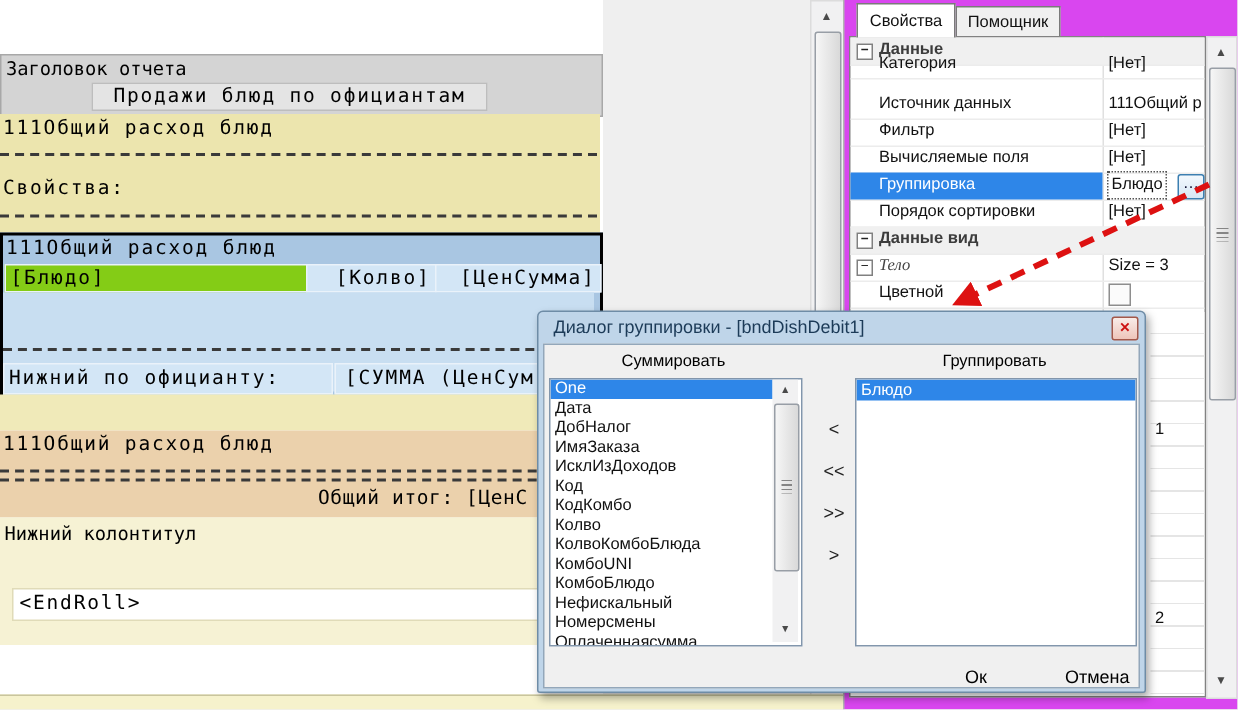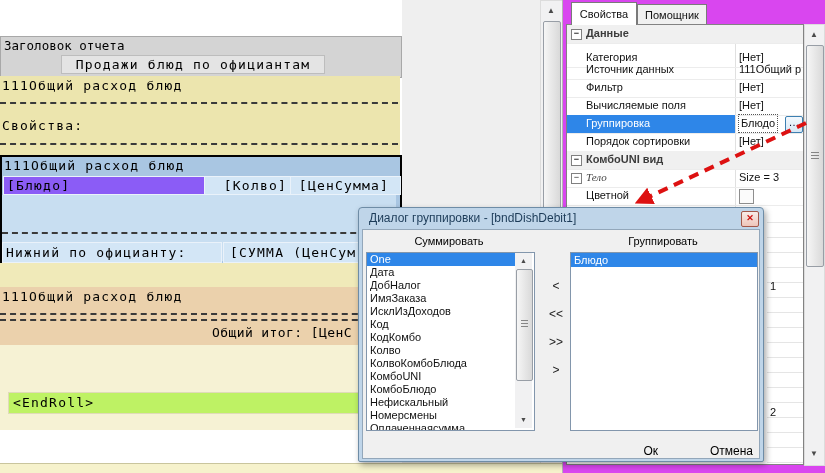--- a/index.html
+++ b/index.html
@@ -63,44 +63,45 @@
       <div class="abs band-dots" style="left:0;top:76px;width:400px;height:79px;background:#ece5ae;">
         <div class="abs ctext" style="left:2px;top:2px;">111Общий расход блюд</div>
         <div class="abs dashline" style="left:0;top:26px;width:398px;"></div>
         <div class="abs ctext" style="left:2px;top:42px;">Свойства:</div>
         <div class="abs dashline" style="left:0;top:67px;width:398px;"></div>
       </div>
 
       <div class="abs" style="left:0;top:155px;width:398px;height:108px;background:#a9c6e2;border:2px solid #000;">
         <div class="abs ctext" style="left:2px;top:1px;">111Общий расход блюд</div>
 
-        <div class="abs ctext fieldbox" style="left:1px;top:19px;width:197px;height:17px;line-height:17px;padding-left:3px;background:#8b5cf6;border:1px solid #eaf2fa;">[Блюдо]</div>
+        <div class="abs ctext fieldbox" style="left:1px;top:19px;width:197px;height:17px;line-height:17px;padding-left:3px;background:#84cc16;border:1px solid #eaf2fa;">[Блюдо]</div>
         <div class="abs ctext fieldbox" style="left:202px;top:19px;width:82px;height:17px;line-height:17px;text-align:right;padding-right:3px;background:#d3e6f6;border:1px solid #eaf2fa;">[Колво]</div>
-        <div class="abs ctext fieldbox" style="left:288px;top:19px;width:106px;height:17px;line-height:17px;text-align:center;padding-right:3px;background:#d3e6f6;border:1px solid #eaf2fa;">[ЦенСумма]</div>
+        <div class="abs ctext fieldbox" style="left:288px;top:19px;width:106px;height:17px;line-height:17px;text-align:right;padding-right:3px;background:#d3e6f6;border:1px solid #eaf2fa;">[ЦенСумма]</div>
 
         <div class="abs band-dots" style="left:0;top:38px;width:394px;height:47px;background:#c8def1;">
           <div class="abs dashline" style="left:0;top:37px;width:394px;"></div>
         </div>
 
         <div class="abs" style="left:0;top:85px;width:394px;height:19px;background:#c8def1;">
           <div class="abs ctext fieldbox" style="left:0;top:0;width:215px;height:19px;line-height:19px;padding-left:3px;background:#d3e6f6;border:1px solid #eaf2fa;">Нижний по официанту:</div>
           <div class="abs ctext fieldbox" style="left:221px;top:0;width:173px;height:19px;line-height:19px;padding-left:6px;background:#d3e6f6;border:1px solid #eaf2fa;">[СУММА (ЦенСум</div>
         </div>
       </div>
 
       <div class="abs band-dots" style="left:0;top:263px;width:400px;height:24px;background:#f0eab9;"></div>
 
       <div class="abs band-dots" style="left:0;top:287px;width:400px;height:58px;background:#ebd1ac;">
         <div class="abs ctext" style="left:2px;top:2px;">111Общий расход блюд</div>
         <div class="abs eqline" style="left:0;top:26px;width:398px;"></div>
         <div class="abs ctext" style="left:212px;top:38px;letter-spacing:.4px;">Общий итог: [ЦенС</div>
       </div>
 
       <div class="abs band-dots" style="left:0;top:345px;width:400px;height:85px;background:#f6f2d4;">
-        <div class="abs ctext fieldbox" style="left:8px;top:47px;width:386px;height:20px;line-height:20px;padding-left:4px;background:#bef264;border:1px solid #e0dbb8;">&lt;EndRoll&gt;</div>
+        <div class="abs blabel" style="left:3px;top:3px;">Нижний колонтитул</div>
+        <div class="abs ctext fieldbox" style="left:8px;top:47px;width:386px;height:20px;line-height:20px;padding-left:4px;background:#ffffff;border:1px solid #e0dbb8;">&lt;EndRoll&gt;</div>
       </div>
     </div>
 
     <div class="abs sbtrack" style="left:540px;top:0;width:21px;height:463px;">
       <div class="abs sbtn" style="left:2px;top:2px;width:16px;height:15px;">▲</div>
       <div class="abs sthumb" style="left:2px;top:20px;width:16px;height:430px;"></div>
     </div>
 
     <div class="abs" style="left:0;top:463px;width:562px;height:10px;background:#f6f2cc;border-top:1px solid #c9c59d;"></div>
   </div>
@@ -110,21 +111,21 @@
     <div class="abs tab" style="left:8px;top:2px;width:64px;height:22px;line-height:22px;background:#fff;border:1px solid #7a7a7a;border-bottom:none;z-index:2;">Свойства</div>
     <div class="abs tab" style="left:74px;top:4px;width:68px;height:20px;line-height:20px;background:#f0f0f0;border:1px solid #7a7a7a;border-bottom:none;">Помощник</div>
 
     <div class="abs pgrid" style="left:3px;top:24px;width:236px;height:439px;">
       <div class="vsep" style="left:168px;top:0;height:183px;"></div>
 
       <div class="prow psection" style="top:0;">
         <span class="pbox">−</span>
         <span class="pname">Данные</span>
       </div>
-      <div class="prow" style="top:24px;">
+      <div class="prow" style="top:9px;">
         <span class="pname">Категория</span>
         <span class="pval">[Нет]</span>
       </div>
       <div class="prow" style="top:36px;">
         <span class="pname">Источник данных</span>
         <span class="pval">111Общий р</span>
       </div>
       <div class="prow" style="top:54px;">
         <span class="pname">Фильтр</span>
         <span class="pval">[Нет]</span>
@@ -140,21 +141,21 @@
         </div>
         <span class="pval" style="outline:1px dotted #555;padding:0 2px;max-width:42px;">Блюдо</span>
         <div class="abs" style="left:218px;top:1px;width:16px;height:15px;line-height:11px;text-align:center;font-size:11px;color:#113;background:linear-gradient(#f2f8fd,#d7e7f5);border:1px solid #3c7fb1;border-radius:2px;">…</div>
       </div>
       <div class="prow" style="top:108px;">
         <span class="pname">Порядок сортировки</span>
         <span class="pval">[Нет]</span>
       </div>
       <div class="prow psection" style="top:126px;">
         <span class="pbox">−</span>
-        <span class="pname">КомбоUNI вид</span>
+        <span class="pname">Данные вид</span>
       </div>
       <div class="prow" style="top:144px;">
         <span class="pbox">−</span>
         <span class="pname" style="font-style:italic;font-family:'Liberation Serif',serif;color:#444;">Тело</span>
         <span class="pval">Size = 3</span>
       </div>
       <div class="prow" style="top:162px;">
         <span class="pname">Цветной</span>
         <span class="abs" style="left:172px;top:2px;width:13px;height:13px;background:#fbfbfb;border:1px solid #8e8e8e;"></span>
       </div>

